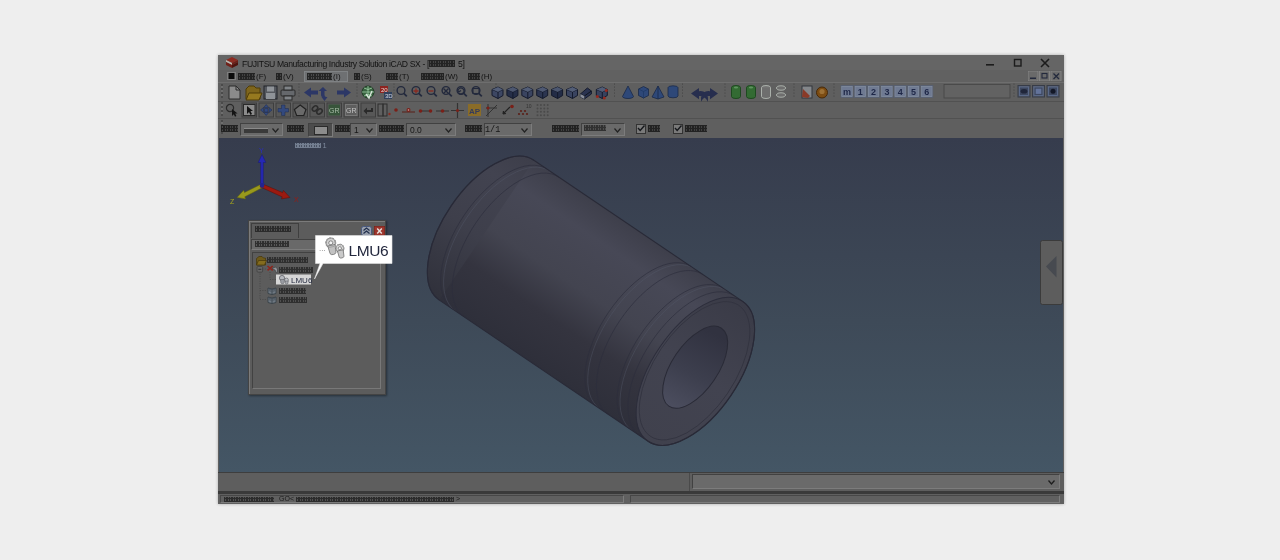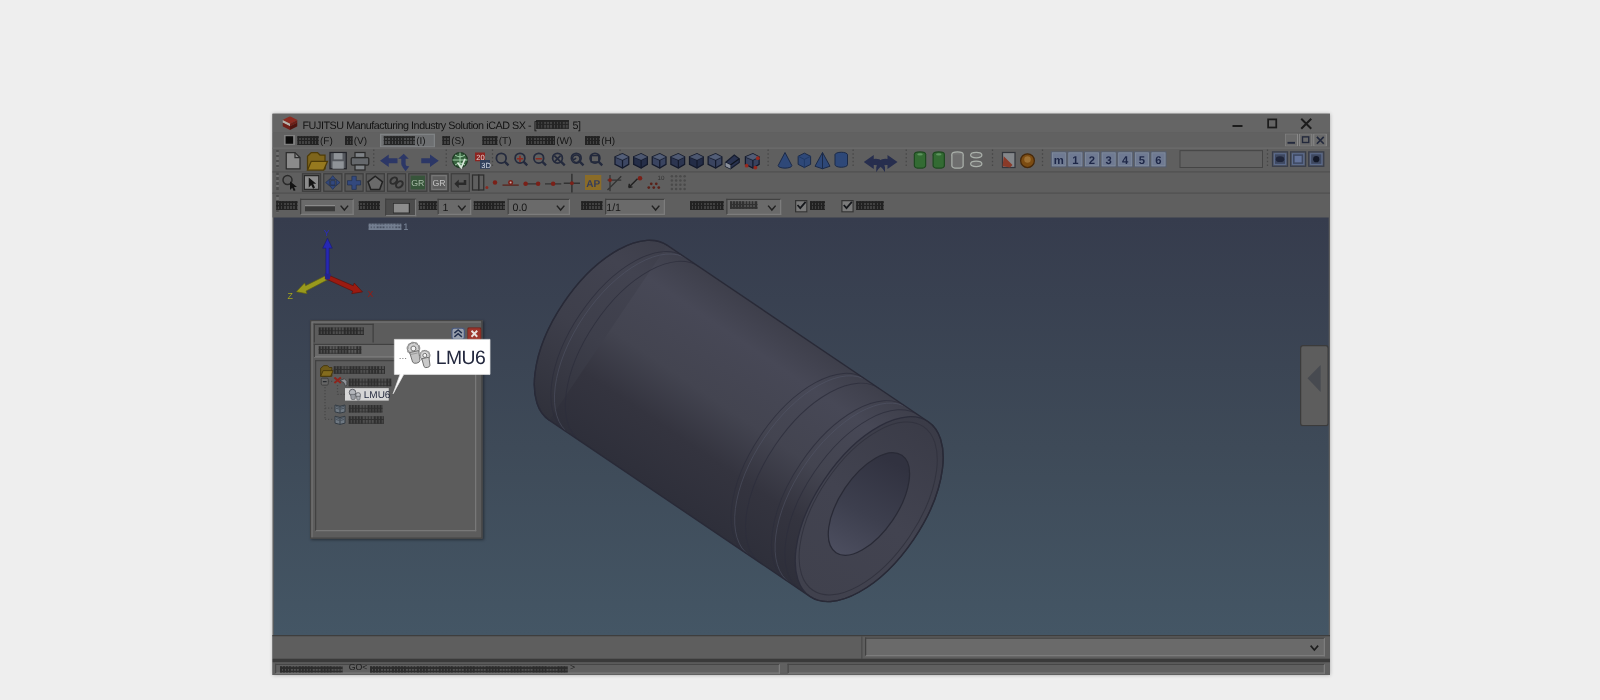--- a/index.html
+++ b/index.html
@@ -1,17 +1,17 @@
 <!DOCTYPE html>
 <html><head><meta charset="utf-8">
 <style>
 html,body{margin:0;padding:0;}
 body{width:1280px;height:560px;background:#eeeeee;font-family:"Liberation Sans",sans-serif;position:relative;overflow:hidden;}
 .abs{position:absolute;}
-#win{position:absolute;left:218px;top:55px;width:846px;height:449px;background:#5f5f5f;box-shadow:0 0 3px rgba(0,0,0,.3);margin-top:36px;}
+#win{position:absolute;left:218px;top:55px;width:846px;height:449px;background:#5f5f5f;box-shadow:0 0 3px rgba(0,0,0,.3);}
 .sunk{border-top:1px solid #414141;border-left:1px solid #414141;border-bottom:1px solid #7c7c7c;border-right:1px solid #7c7c7c;background:#6a6a6a;}
 </style></head><body>
 <div id="win">
 <div class="abs" style="left:0;top:0;width:846px;height:15px;background:#656565;"></div>
 <svg class="abs" style="left:8px;top:2px" width="12" height="11" viewBox="0 0 12 11">
 <path d="M6 0 L12 3 L6 6 L0 3 Z" fill="#8d2c22"></path>
 <path d="M0 3 L6 6 L6 8 L0 5 Z" fill="#b9b4ac"></path>
       <path d="M12 3 L6 6 L6 8 L12 5 Z" fill="#6e1e16"></path>
 <path d="M0 5 L6 8 L6 11 L0 8 Z" fill="#71211a"></path>
       <path d="M12 5 L6 8 L6 11 L12 8 Z" fill="#4f140f"></path>
@@ -365,21 +365,21 @@
     </div>
 <span style="position:absolute;left:161px;top:70px;width:25px;height:7px;background:repeating-linear-gradient(90deg,#141414 0 1.3px,rgba(0,0,0,0) 1.3px 2.5px),repeating-linear-gradient(0deg,#141414 0 1.1px,rgba(0,0,0,0) 1.1px 2.9px),rgba(20,20,20,0.5);opacity:0.8;"></span>
 <div class="abs sunk" style="left:188px;top:67.5px;width:50px;height:13.5px;box-sizing:border-box;">
       <span style="position:absolute;left:3px;top:1.5px;font-size:8.5px;color:#161616;">0.0</span>
       <svg width="11" height="10" viewBox="0 0 11 10" style="position:absolute;right:1px;top:1.5px;">
         <path d="M2.5 3.5 L5.5 7 L8.5 3.5" fill="none" stroke="#222" stroke-width="1.2"></path>
       </svg>
     </div>
 <span style="position:absolute;left:247px;top:70px;width:17px;height:7px;background:repeating-linear-gradient(90deg,#141414 0 1.3px,rgba(0,0,0,0) 1.3px 2.5px),repeating-linear-gradient(0deg,#141414 0 1.1px,rgba(0,0,0,0) 1.1px 2.9px),rgba(20,20,20,0.5);opacity:0.8;"></span>
 <div class="abs sunk" style="left:266px;top:67.5px;width:48px;height:13.5px;box-sizing:border-box;">
-      <span style="position:absolute;left:0;top:1.5px;font-size:8.5px;color:#161616;">1/1</span>
+      <span style="position:absolute;left:0;top:1.5px;font-size:8.5px;color:#161616;font-family:Liberation Mono, monospace;">1/1</span>
       <svg width="11" height="10" viewBox="0 0 11 10" style="position:absolute;right:1px;top:1.5px;">
         <path d="M2.5 3.5 L5.5 7 L8.5 3.5" fill="none" stroke="#222" stroke-width="1.2"></path>
       </svg>
     </div>
 <span style="position:absolute;left:334px;top:70px;width:27px;height:7px;background:repeating-linear-gradient(90deg,#141414 0 1.3px,rgba(0,0,0,0) 1.3px 2.5px),repeating-linear-gradient(0deg,#141414 0 1.1px,rgba(0,0,0,0) 1.1px 2.9px),rgba(20,20,20,0.5);opacity:0.8;"></span>
 <div class="abs sunk" style="left:363px;top:67.5px;width:44px;height:13.5px;box-sizing:border-box;">
       <svg width="11" height="10" viewBox="0 0 11 10" style="position:absolute;right:1px;top:1.5px;">
         <path d="M2.5 3.5 L5.5 7 L8.5 3.5" fill="none" stroke="#222" stroke-width="1.2"></path>
       </svg>
     </div>

